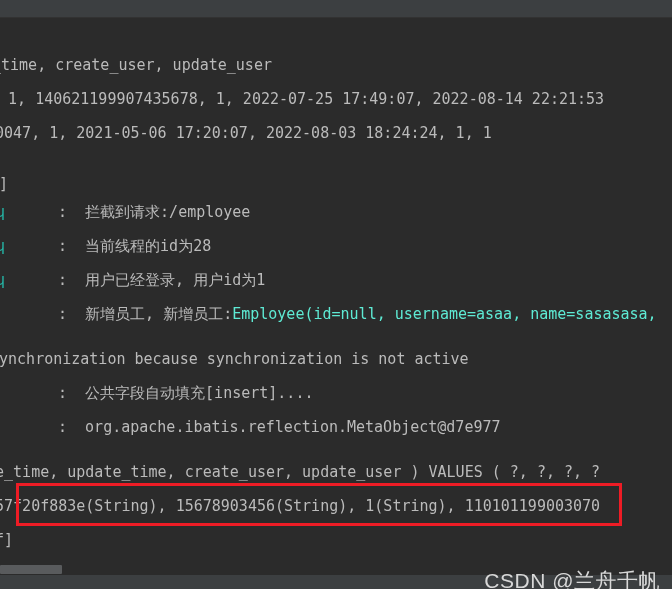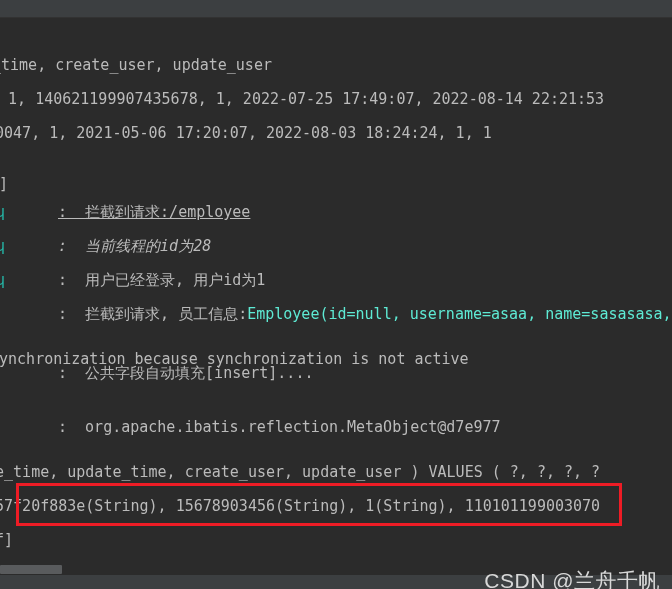--- a/index.html
+++ b/index.html
@@ -121,28 +121,28 @@
 
   <div class="toolbar"></div>
 
   <div class="console">
     <div id="lines-host">
         <div class="line c-gray" style="top: 36px; left: -8px;"><span>_time, create_user, update_user</span></div>
         <div class="line c-gray" style="top: 70px; left: -10px;"><span>, 1, 140621199907435678, 1, 2022-07-25 17:49:07, 2022-08-14 22:21:53</span></div>
         <div class="line c-gray" style="top: 104px; left: -14px;"><span>10047, 1, 2021-05-06 17:20:07, 2022-08-03 18:24:24, 1, 1</span></div>
         <div class="line c-gray" style="top: 155px; left: -10px;"><span>c]</span></div>
         <div class="stub" style="top: 183px;">ɥ</div>
-        <div class="line c-gray" style="top: 183px; left: 58px; text-decoration: underline;"><span>:  拦截到请求:/employee</span></div>
+        <div class="line c-gray" style="top: 183px; left: 58px;"><span>:  拦截到请求:/employee</span></div>
         <div class="stub" style="top: 217px;">ɥ</div>
-        <div class="line c-gray" style="top: 217px; left: 58px; font-style: italic;"><span>:  当前线程的id为28</span></div>
+        <div class="line c-gray" style="top: 217px; left: 58px;"><span>:  当前线程的id为28</span></div>
         <div class="stub" style="top: 251px;">ɥ</div>
         <div class="line c-gray" style="top: 251px; left: 58px; text-align: right;"><span>:  用户已经登录, 用户id为1</span></div>
-        <div class="line c-gray" style="top: 285px; left: 58px;"><span>:  拦截到请求, 员工信息:</span><span class="c-blue">Employee(id=null, username=asaa, name=sasasasa,</span></div>
+        <div class="line c-gray" style="top: 285px; left: 58px;"><span>:  新增员工, 新增员工:</span><span class="c-blue">Employee(id=null, username=asaa, name=sasasasa,</span></div>
         <div class="line c-gray" style="top: 330px; left: -10px;"><span>synchronization because synchronization is not active</span></div>
-        <div class="line c-gray" style="top: 344px; left: 58px; text-align: center;"><span>:  公共字段自动填充[insert]....</span></div>
+        <div class="line c-gray" style="top: 364px; left: 58px; text-align: center;"><span>:  公共字段自动填充[insert]....</span></div>
         <div class="line c-gray" style="top: 398px; left: 58px;"><span>:  org.apache.ibatis.reflection.MetaObject@d7e977</span></div>
         <div class="line c-gray" style="top: 443px; left: -14px;"><span>te_time, update_time, create_user, update_user ) VALUES ( ?, ?, ?, ?</span></div>
         <div class="line c-gray" style="top: 477px; left: -14px;"><span>057f20f883e(String), 15678903456(String), 1(String), 110101199003070</span></div>
         <div class="line c-gray" style="top: 511px; left: -14px;"><span>0f]</span></div>
       </div>
   </div>
 
   <div class="redbox"></div>
 
   <div class="scrolltrack"></div>

